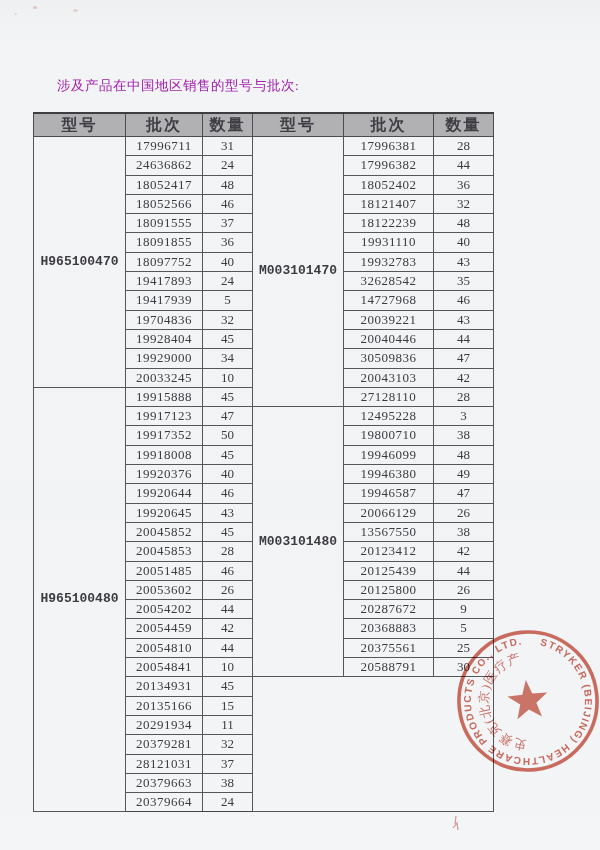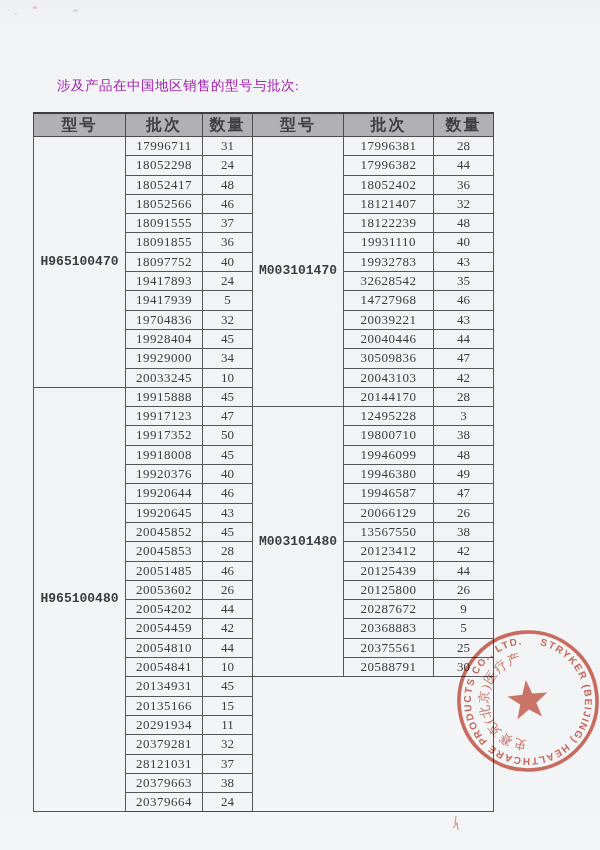--- a/index.html
+++ b/index.html
@@ -75,21 +75,21 @@
   <tbody>
       <tr>
         <td class="model" rowspan="13">H965100470</td>
         <td class="batch">17996711</td>
         <td class="qty">31</td>
         <td class="model" rowspan="14">M003101470</td>
         <td class="batch">17996381</td>
         <td class="qty">28</td>
       </tr>
       <tr>
-        <td class="batch">18052298</td>
+        <td class="batch">24636862</td>
         <td class="qty">24</td>
         <td class="batch">17996382</td>
         <td class="qty">44</td>
       </tr>
       <tr>
         <td class="batch">18052417</td>
         <td class="qty">48</td>
         <td class="batch">18052402</td>
         <td class="qty">36</td>
       </tr>
@@ -150,21 +150,21 @@
       <tr>
         <td class="batch">20033245</td>
         <td class="qty">10</td>
         <td class="batch">20043103</td>
         <td class="qty">42</td>
       </tr>
       <tr>
         <td class="model" rowspan="22">H965100480</td>
         <td class="batch">19915888</td>
         <td class="qty">45</td>
-        <td class="batch">20144170</td>
+        <td class="batch">27128110</td>
         <td class="qty">28</td>
       </tr>
       <tr>
         <td class="batch">19917123</td>
         <td class="qty">47</td>
         <td class="model" rowspan="14">M003101480</td>
         <td class="batch">12495228</td>
         <td class="qty">3</td>
       </tr>
       <tr>

